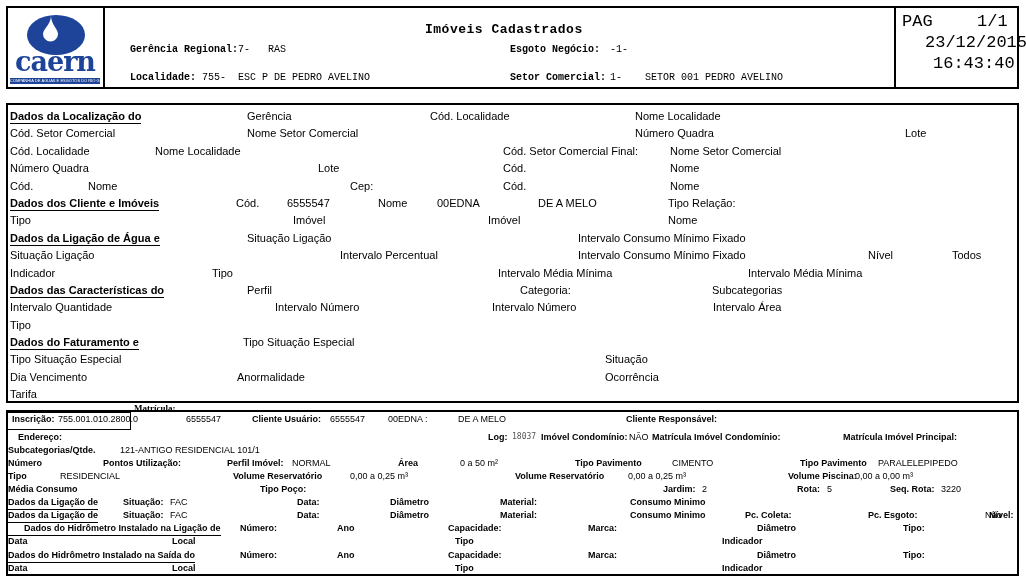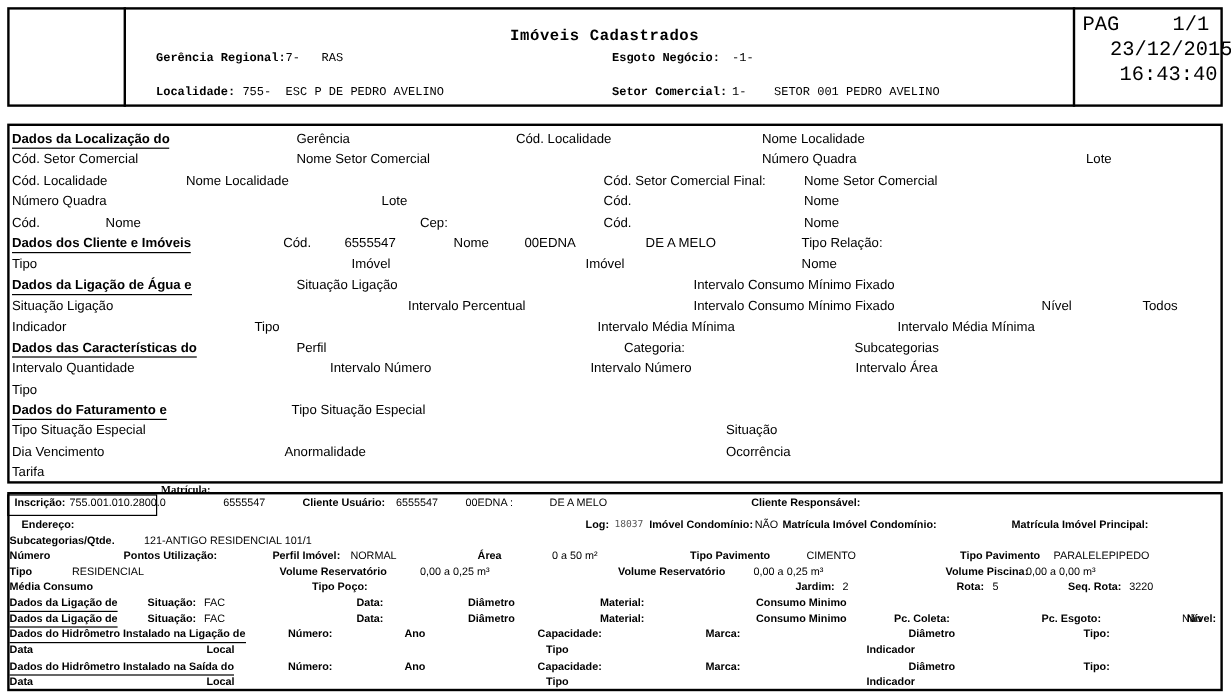--- a/index.html
+++ b/index.html
@@ -39,20 +39,28 @@
 
 <div id="page">
 
   <div class="panel" id="p-header"></div>
   <div class="panel" id="p-criteria"></div>
   <div class="panel" id="p-detail"></div>
   <div class="vdiv" id="vdiv-logo"></div>
   <div class="vdiv" id="vdiv-pag"></div>
   <div id="inscricao-box"></div>
 
+  <div id="logo">
+    <div id="logo-ellipse"></div>
+    <svg id="logo-drop" width="22" height="30" viewBox="0 0 22 30">
+      <path d="M13 2 C13 10 5 15 5 20 a7.5 7.5 0 0 0 15 0 C20 15 13 10 13 2 Z" fill="#ffffff"></path>
+    </svg>
+    <div id="logo-text">caern</div>
+    <div id="logo-tagline">COMPANHIA DE ÁGUAS E ESGOTOS DO RIO GRANDE DO NORTE</div>
+  </div>
 
   <div class="ov" id="ov-header">
       <span class="it t" style="left: 425px; top: 23px;">Imóveis Cadastrados</span>
       <span class="it b" style="left: 130px; top: 44px;">Gerência Regional:</span>
       <span class="it" style="left: 238px; top: 44px;">7-</span>
       <span class="it" style="left: 268px; top: 44px;">RAS</span>
       <span class="it b" style="left: 510px; top: 44px;">Esgoto Negócio:</span>
       <span class="it" style="left: 610px; top: 44px;">-1-</span>
       <span class="it b" style="left: 130px; top: 72px;">Localidade:</span>
       <span class="it" style="left: 202px; top: 72px;">755-</span>
@@ -184,21 +192,21 @@
       <span class="it b" style="left: 123px; top: 511px;">Situação:</span>
       <span class="it" style="left: 170px; top: 511px;">FAC</span>
       <span class="it b" style="left: 297px; top: 511px;">Data:</span>
       <span class="it b" style="left: 390px; top: 511px;">Diâmetro</span>
       <span class="it b" style="left: 500px; top: 511px;">Material:</span>
       <span class="it b" style="left: 630px; top: 511px;">Consumo Minimo</span>
       <span class="it b" style="left: 745px; top: 511px;">Pc. Coleta:</span>
       <span class="it b" style="left: 868px; top: 511px; text-align: center;">Pc. Esgoto:</span>
       <span class="it b" style="left: 953px; top: 511px; padding-left: 36px;">Nível:</span>
       <span class="it" style="left: 985px; top: 511px;">Não</span>
-      <span class="it b u" style="left: 8px; top: 524px;">Dados do Hidrômetro Instalado na Ligação de</span>
+      <span class="it b u" style="left: 8px; top: 524px; padding-left: 16px;">Dados do Hidrômetro Instalado na Ligação de</span>
       <span class="it b" style="left: 240px; top: 524px;">Número:</span>
       <span class="it b" style="left: 337px; top: 524px;">Ano</span>
       <span class="it b" style="left: 448px; top: 524px;">Capacidade:</span>
       <span class="it b" style="left: 588px; top: 524px;">Marca:</span>
       <span class="it b" style="left: 757px; top: 524px;">Diâmetro</span>
       <span class="it b" style="left: 903px; top: 524px;">Tipo:</span>
       <span class="it b" style="left: 8px; top: 537px;">Data</span>
       <span class="it b" style="left: 172px; top: 537px;">Local</span>
       <span class="it b" style="left: 455px; top: 537px;">Tipo</span>
       <span class="it b" style="left: 722px; top: 537px;">Indicador</span>

